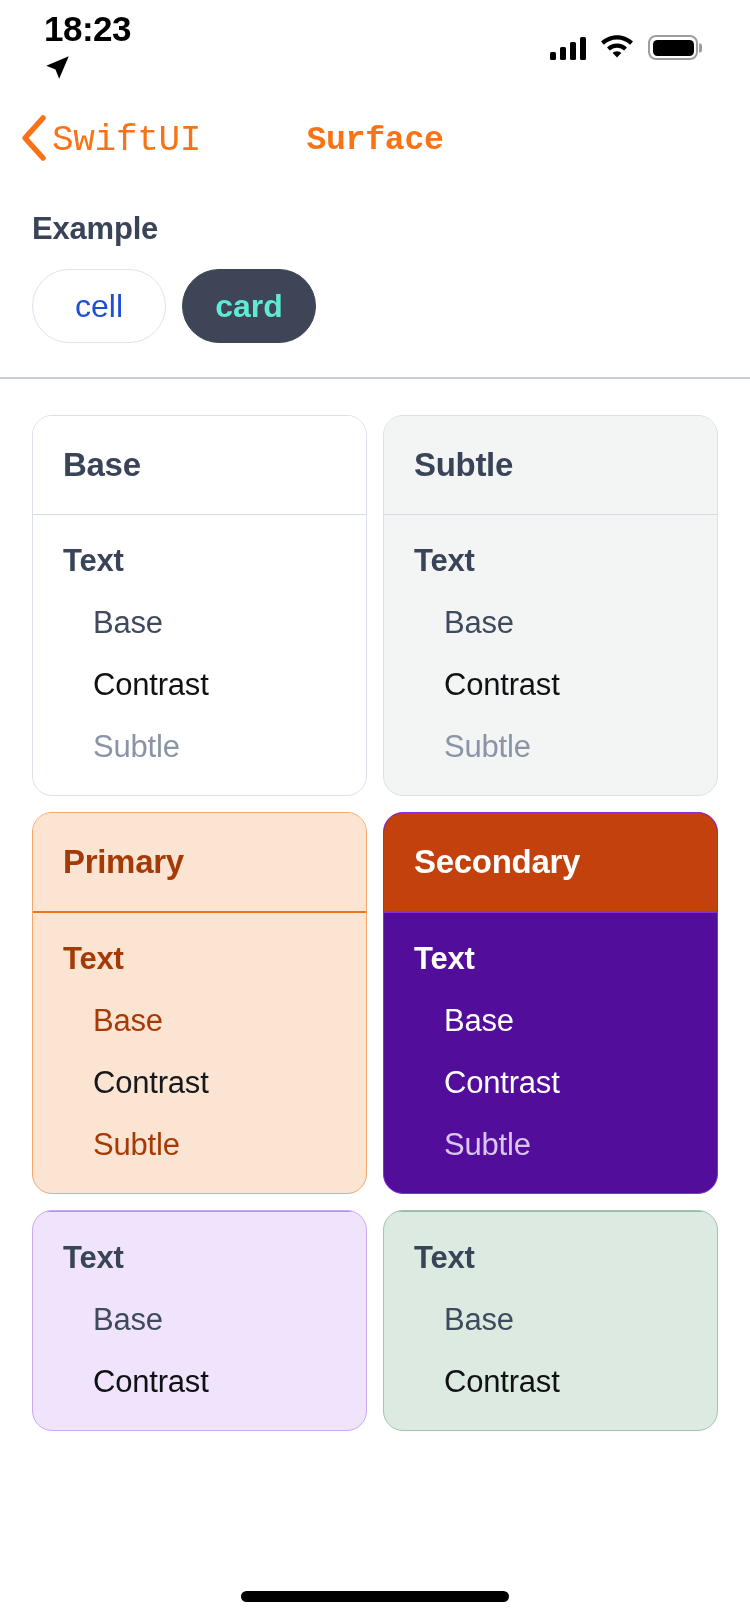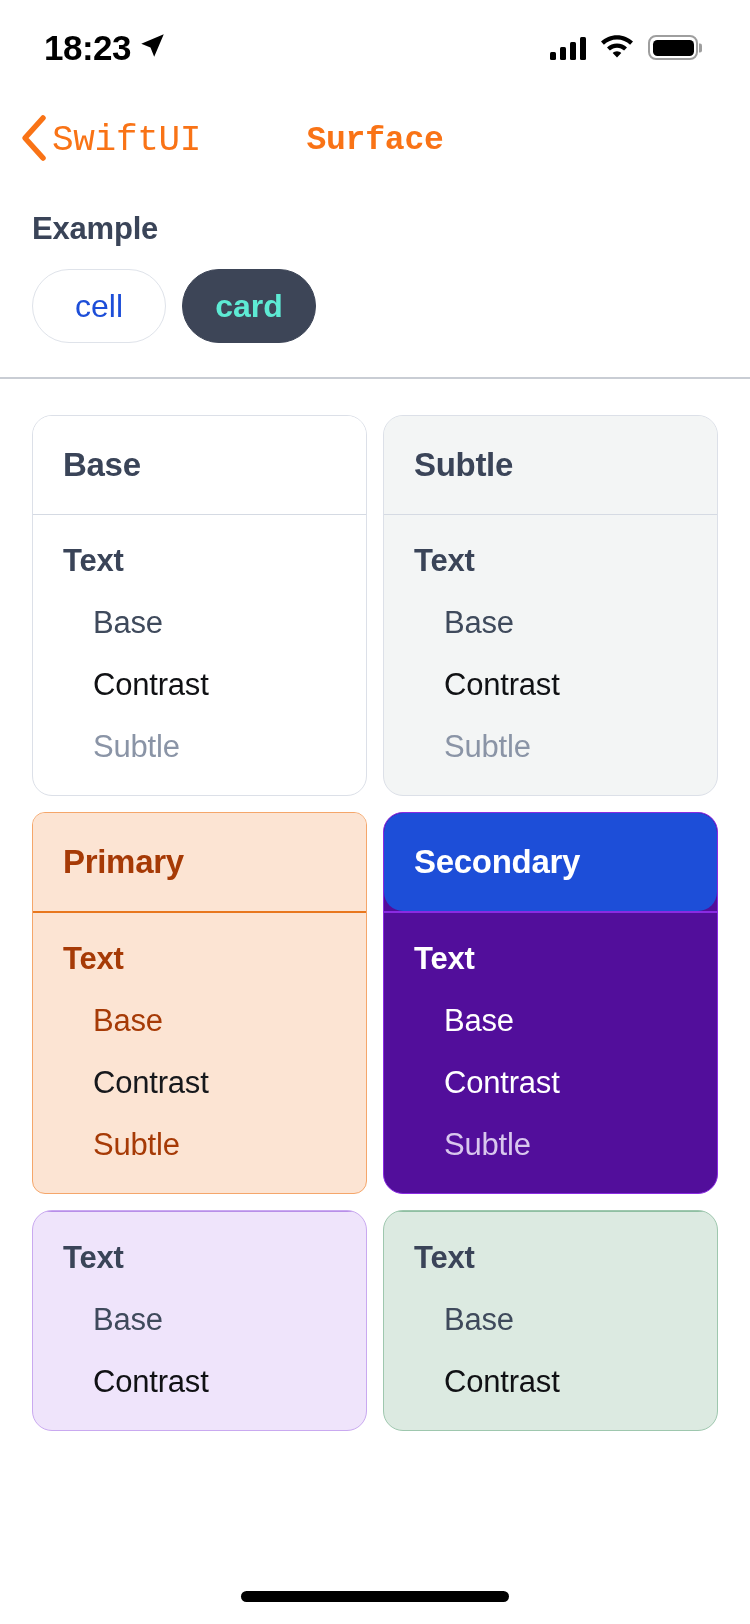--- a/index.html
+++ b/index.html
@@ -12,21 +12,21 @@
   }
 
   
   .statusbar {
     position:relative;
     height:95px;
     display:flex; align-items:center;
     justify-content:space-between;
     padding:0 52px 0 44px;
   }
-  .sb-left { display:flex; align-items:center; gap:8px; }
+  .sb-left { display:flex; gap:8px;flex-direction:column; }
   .sb-time {
     font-size:35px; font-weight:700;
     color:#000; letter-spacing:-0.5px;
     line-height:1;
   }
   .sb-loc { display:block; }
   .sb-right { display:flex; align-items:center; gap:14px; }
   .sb-signal { display:flex; align-items:flex-end; gap:4px; height:24px; }
   .sb-signal i { width:6px; background:#000; border-radius:1.5px; display:block; }
   .sb-signal i:nth-child(1){ height:8px; }
@@ -241,35 +241,35 @@
       </div>
       <div class="card-rule" style="background: rgb(213, 218, 227);"></div>
       <div class="card-body">
         <div class="body-label" style="color: rgb(58, 68, 88);">Text</div>
         <div class="body-item" style="color: rgb(63, 74, 92);">Base</div>
         <div class="body-item" style="color: rgb(16, 17, 20);">Contrast</div>
         <div class="body-item" style="color: rgb(138, 148, 166);">Subtle</div>
       </div>
     </div>
 
-    <div class="card" style="background: rgb(252, 228, 211); border-color: rgb(245, 166, 106); border-radius: 13px;">
+    <div class="card" style="background: rgb(252, 228, 211); border-color: rgb(245, 166, 106);">
       <div class="card-header" style="background: rgb(252, 228, 211);">
         <span class="card-header-title" style="color: rgb(166, 58, 6);">Primary</span>
       </div>
       <div class="card-rule" style="background: rgb(232, 119, 30);"></div>
       <div class="card-body">
         <div class="body-label" style="color: rgb(166, 58, 6);">Text</div>
         <div class="body-item" style="color: rgb(166, 58, 6);">Base</div>
         <div class="body-item" style="color: rgb(22, 24, 28);">Contrast</div>
         <div class="body-item" style="color: rgb(166, 58, 6);">Subtle</div>
       </div>
     </div>
 
     <div class="card" style="background: rgb(82, 14, 155); border-color: rgb(138, 43, 226);">
-      <div class="card-header" style="background: #1d4ed8; border-radius: 19px;">
+      <div class="card-header" style="background: #c2410c;">
         <span class="card-header-title" style="color: rgb(255, 255, 255);">Secondary</span>
       </div>
       <div class="card-rule" style="background: rgb(138, 43, 226);"></div>
       <div class="card-body">
         <div class="body-label" style="color: rgb(255, 255, 255);">Text</div>
         <div class="body-item" style="color: rgb(255, 255, 255);">Base</div>
         <div class="body-item" style="color: rgb(255, 255, 255);">Contrast</div>
         <div class="body-item" style="color: rgb(217, 199, 238);">Subtle</div>
       </div>
     </div>

